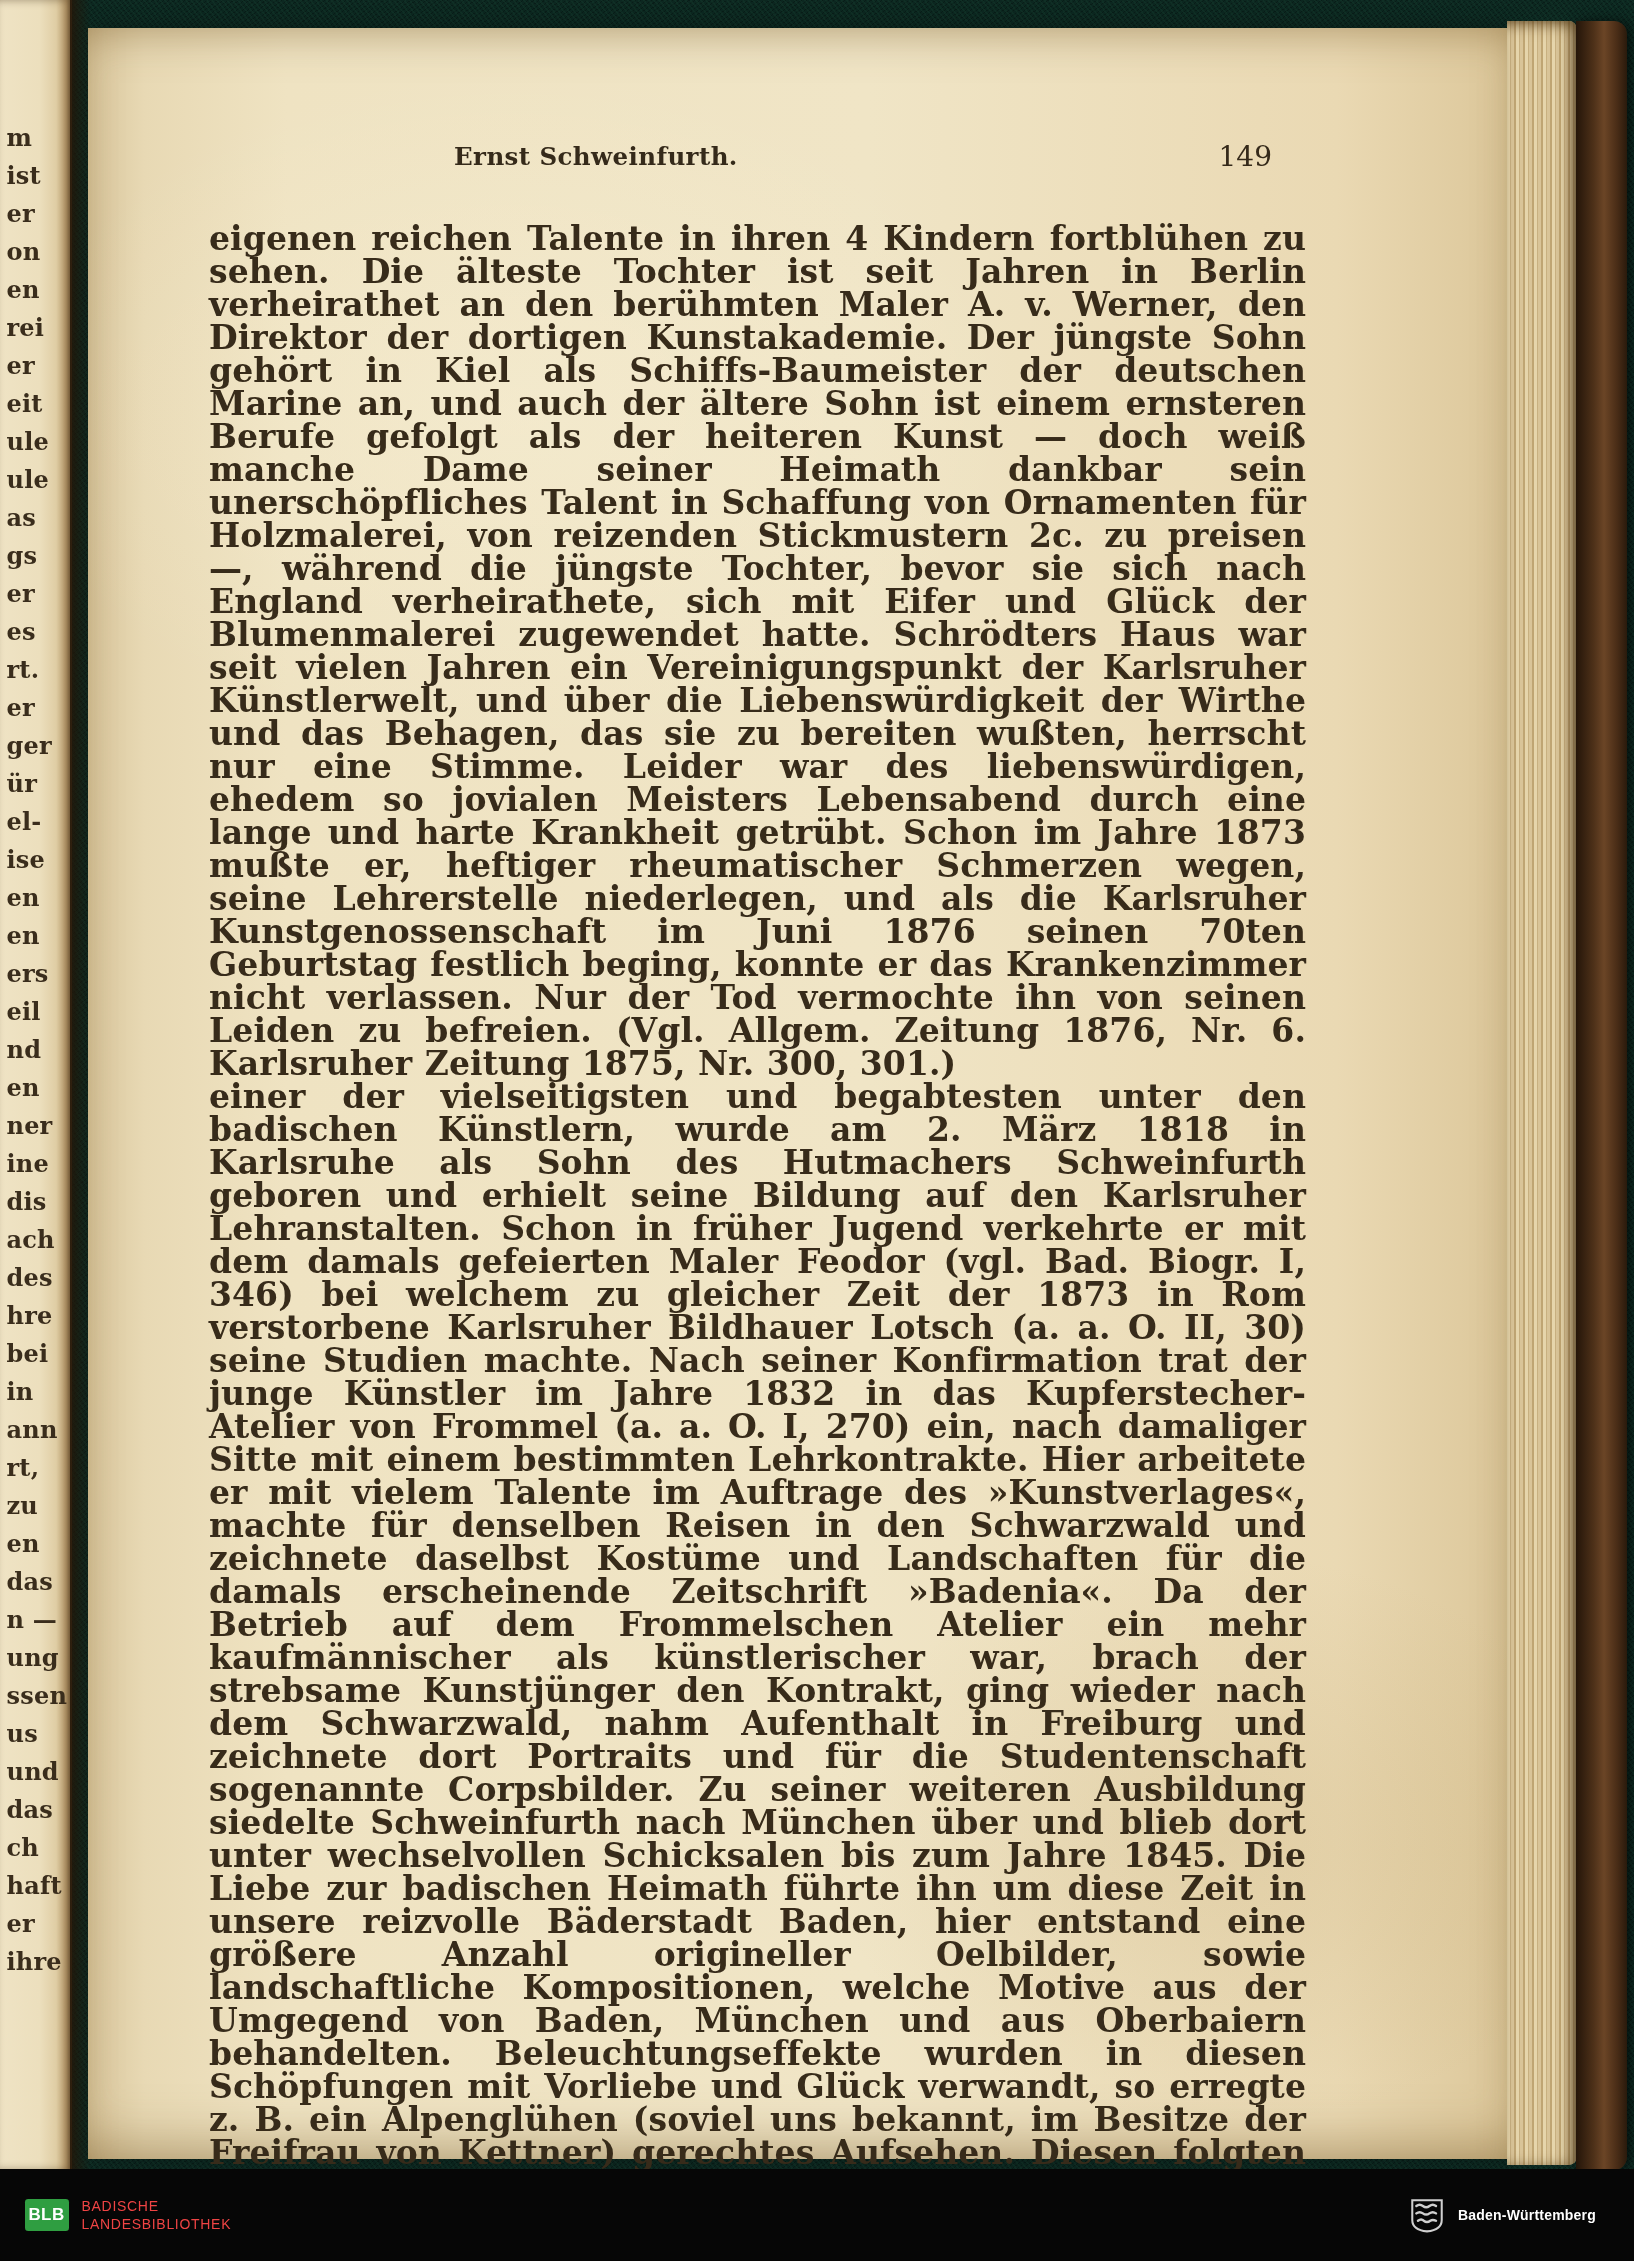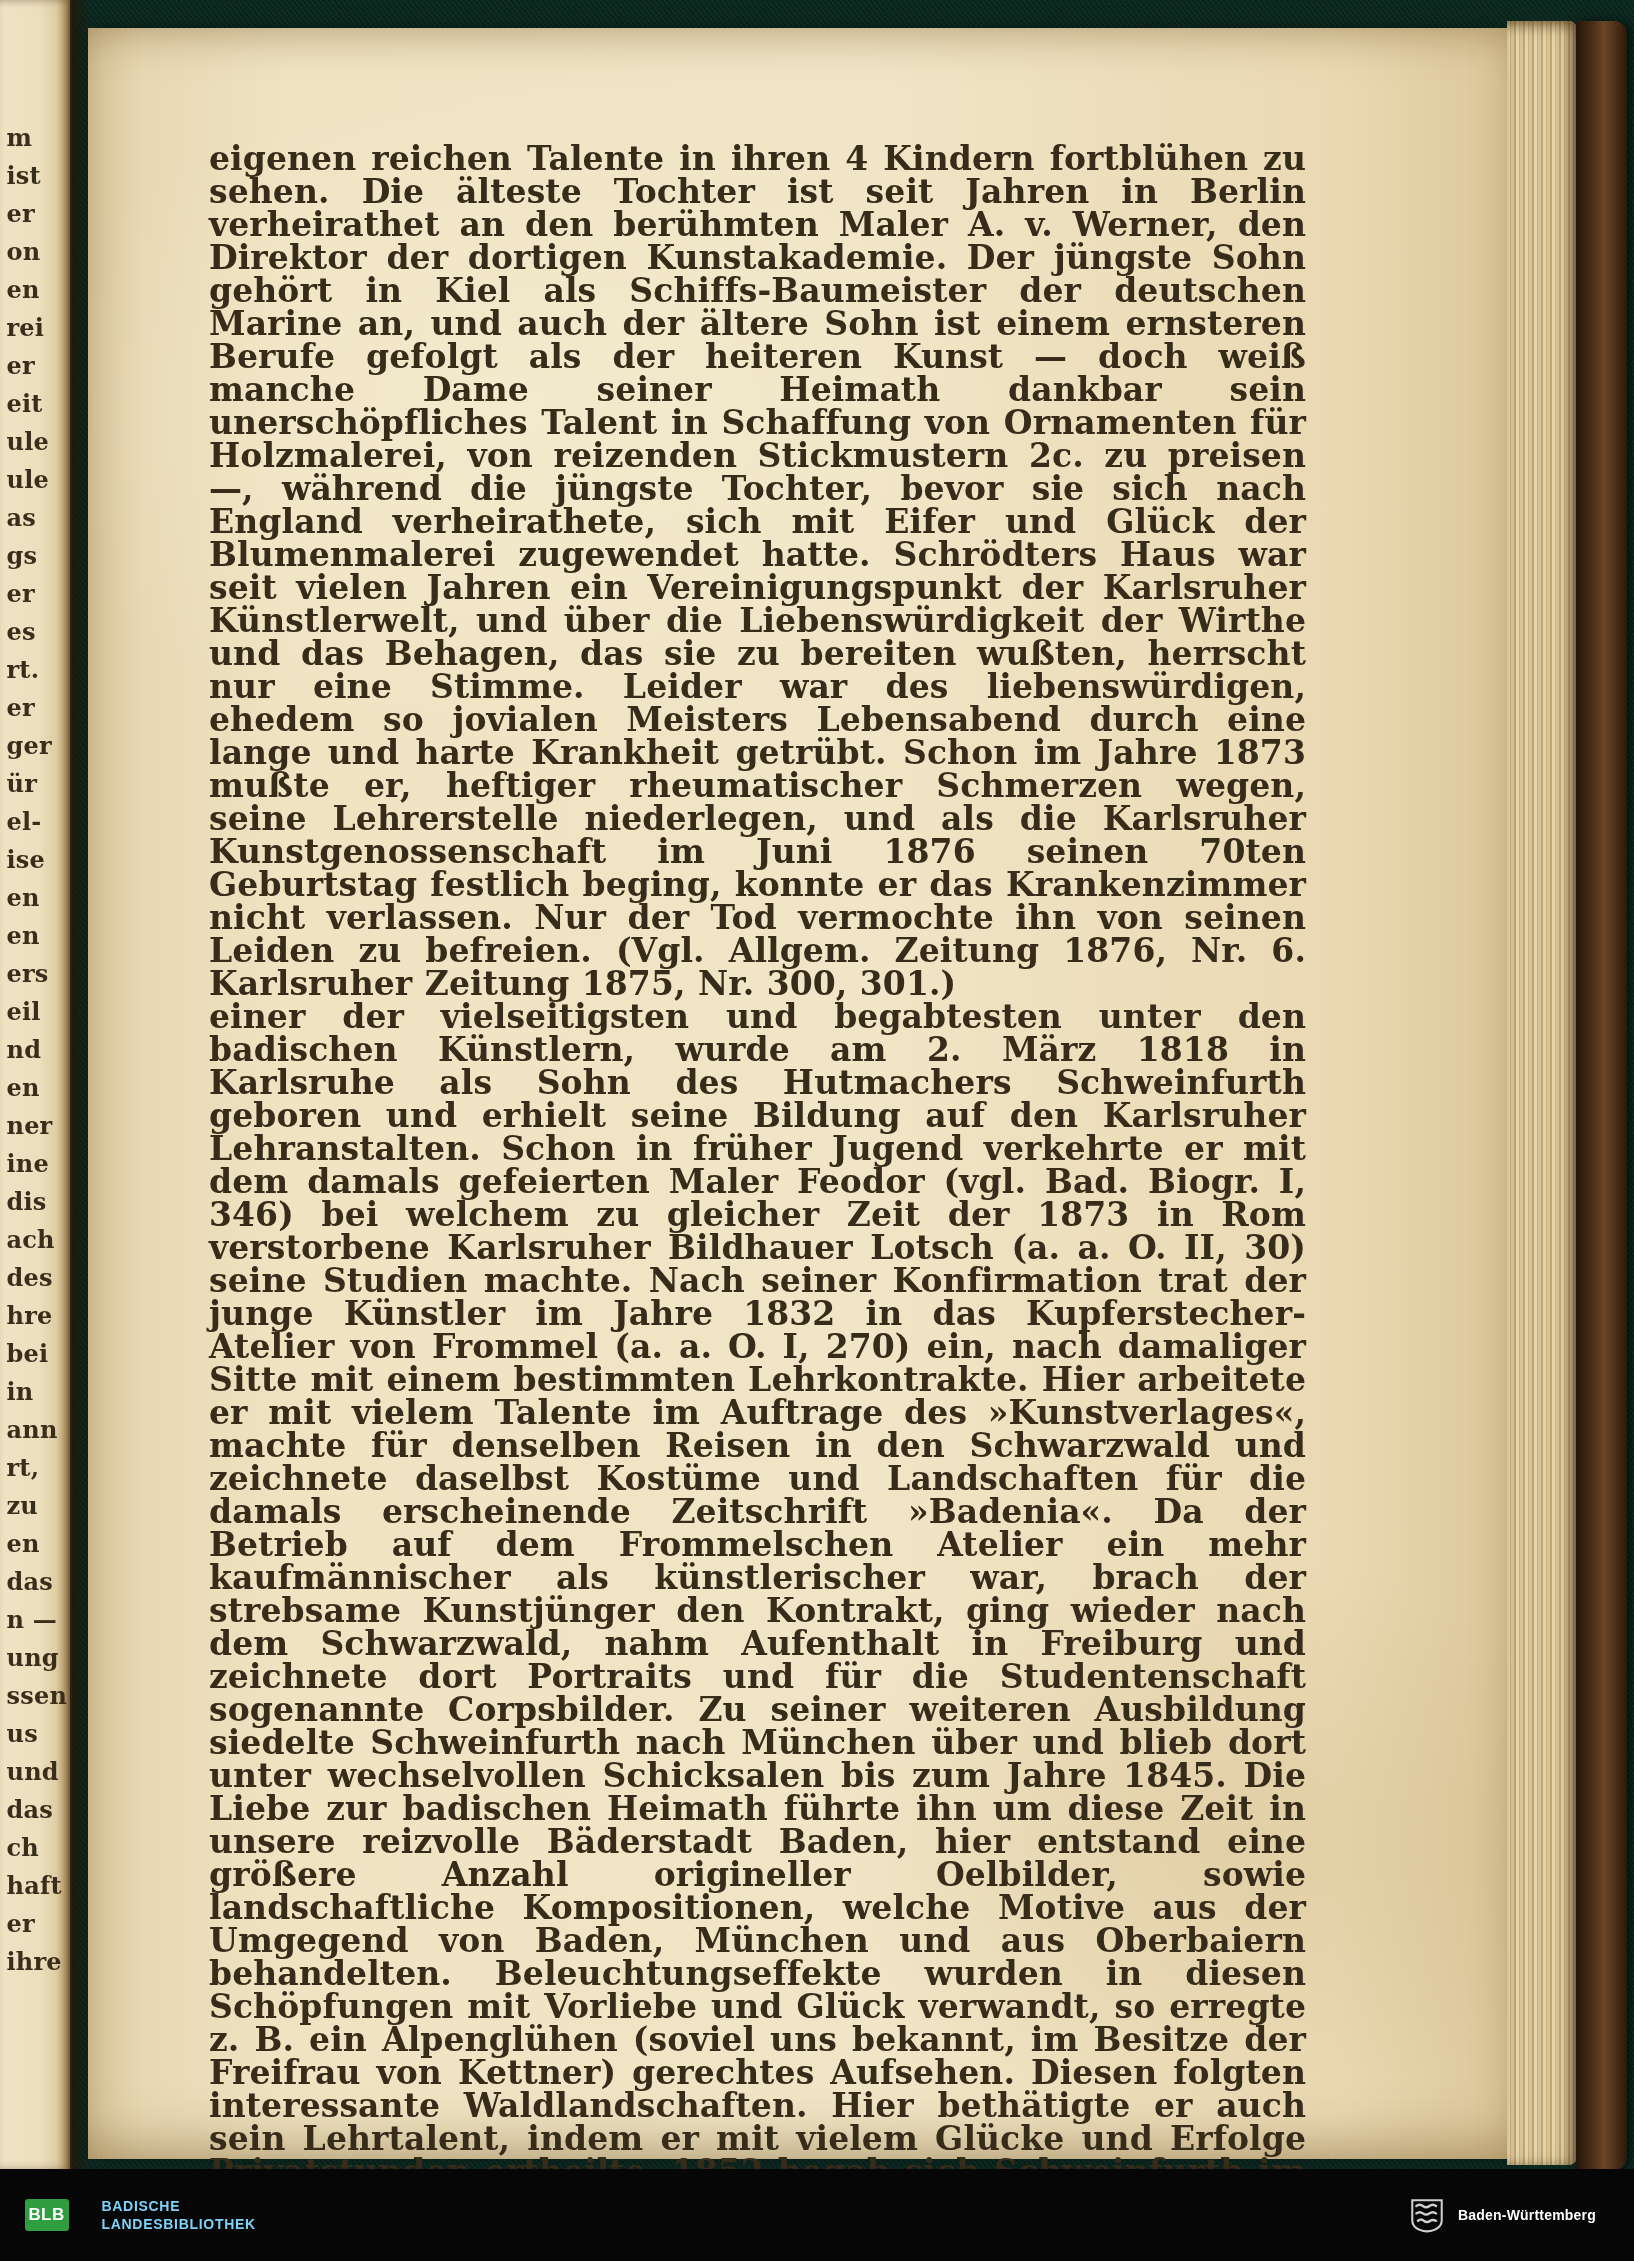--- a/index.html
+++ b/index.html
@@ -109,21 +109,21 @@
     display:flex; align-items:center; justify-content:space-between;
     padding:0 38px 0 24.5px;
     font-family:"Liberation Sans", sans-serif;
   }
   .blb-logo { display:flex; align-items:center; gap:13px; cursor:pointer; }
   .blb-mark {
     width:44px; height:32px; background:#2f9e41; border-radius:3.3px;
     display:flex; align-items:center; justify-content:center;
     color:#ffffff; font-weight:bold; font-size:17px; letter-spacing:0.4px;
   }
-  .blb-text { color:#7dd3fc; font-size:14px; font-weight:bold; line-height:1.3; letter-spacing:0.7px;margin-left:20px; }
+  .blb-text { color:#ef4444; font-size:14px; font-weight:normal; line-height:1.3; letter-spacing:0.7px; }
   .blb-text span { display:block; }
 
   .bw-logo { display:flex; align-items:center; gap:13px; color:#ffffff; cursor:pointer; }
   .bw-label { font-size:14px; font-weight:bold; letter-spacing:0.2px; }
   .bw-mark { width:36px; height:36px; display:block; }
 </style>
 </head>
 <body>
 
 <div class="viewer">
@@ -178,20 +178,24 @@
 haft
 er
 ihre</div>
   </div>
 
   <div class="gutter"></div>
 
   <div class="book-page">
     <div class="text-col">
 
+      <div class="page-header">
+        <span class="running-title">Ernst Schweinfurth.</span>
+        <span class="page-number">149</span>
+      </div>
 
       <p class="para" lang="de">eigenen reichen Talente in ihren 4 Kindern fortblühen zu sehen. Die älteste Tochter ist seit Jahren in Berlin verheirathet an den berühmten Maler A. v. Werner, den Direktor der dortigen Kunstakademie. Der jüngste Sohn gehört in Kiel als Schiffs-Baumeister der deutschen Marine an, und auch der ältere Sohn ist einem ernsteren Berufe gefolgt als der heiteren Kunst — doch weiß manche Dame seiner Heimath dankbar sein unerschöpfliches Talent in Schaffung von Ornamenten für Holzmalerei, von reizenden Stickmustern 2c. zu preisen —, während die jüngste Tochter, bevor sie sich nach England verheirathete, sich mit Eifer und Glück der Blumenmalerei zugewendet hatte. Schrödters Haus war seit vielen Jahren ein Vereinigungspunkt der Karlsruher Künstlerwelt, und über die Liebenswürdigkeit der Wirthe und das Behagen, das sie zu bereiten wußten, herrscht nur eine Stimme. Leider war des liebenswürdigen, ehedem so jovialen Meisters Lebensabend durch eine lange und harte Krankheit getrübt. Schon im Jahre 1873 mußte er, heftiger rheumatischer Schmerzen wegen, seine Lehrerstelle niederlegen, und als die Karlsruher Kunstgenossenschaft im Juni 1876 seinen 70ten Geburtstag festlich beging, konnte er das Krankenzimmer nicht verlassen. Nur der Tod vermochte ihn von seinen Leiden zu befreien. (Vgl. Allgem. Zeitung 1876, Nr. 6.  Karlsruher Zeitung 1875, Nr. 300, 301.)</p>
 
 
       <p class="para" lang="de">einer der vielseitigsten und begabtesten unter den badischen Künstlern, wurde am 2. März 1818 in Karlsruhe als Sohn des Hutmachers Schweinfurth geboren und erhielt seine Bildung auf den Karlsruher Lehranstalten. Schon in früher Jugend verkehrte er mit dem damals gefeierten Maler Feodor (vgl. Bad. Biogr. I, 346) bei welchem zu gleicher Zeit der 1873 in Rom verstorbene Karlsruher Bildhauer Lotsch (a. a. O. II, 30) seine Studien machte. Nach seiner Konfirmation trat der junge Künstler im Jahre 1832 in das Kupferstecher-Atelier von Frommel (a. a. O. I, 270) ein, nach damaliger Sitte mit einem bestimmten Lehrkontrakte. Hier arbeitete er mit vielem Talente im Auftrage des »Kunstverlages«, machte für denselben Reisen in den Schwarzwald und zeichnete daselbst Kostüme und Landschaften für die damals erscheinende Zeitschrift »Badenia«. Da der Betrieb auf dem Frommelschen Atelier ein mehr kaufmännischer als künstlerischer war, brach der strebsame Kunstjünger den Kontrakt, ging wieder nach dem Schwarzwald, nahm Aufenthalt in Freiburg und zeichnete dort Portraits und für die Studentenschaft sogenannte Corpsbilder. Zu seiner weiteren Ausbildung siedelte Schweinfurth nach München über und blieb dort unter wechselvollen Schicksalen bis zum Jahre 1845. Die Liebe zur badischen Heimath führte ihn um diese Zeit in unsere reizvolle Bäderstadt Baden, hier entstand eine größere Anzahl origineller Oelbilder, sowie landschaftliche Kompositionen, welche Motive aus der Umgegend von Baden, München und aus Oberbaiern behandelten. Beleuchtungseffekte wurden in diesen Schöpfungen mit Vorliebe und Glück verwandt, so erregte z. B. ein Alpenglühen (soviel uns bekannt, im Besitze der Freifrau von Kettner) gerechtes Aufsehen. Diesen folgten interessante Waldlandschaften. Hier bethätigte er auch sein Lehrtalent, indem er mit vielem Glücke und Erfolge Privatstunden ertheilte. 1852 begab sich Schweinfurth im Auftrage des österreichischen Lloyd nach Dalmatien, um Kostümbilder für denselben auszuführen, er besuchte von hier aus noch Montenegro und Scutari und ging im Spätherbste des gleichen Jahres nach Rom, das er nun zum ständigen Aufenthalte erwählte. Sein erstes Werk an dieser heiligen Stätte der Kunst ist das in der Galerie zu Karlsruhe befindliche größere Bild »Gebirgslandschaft aus Montenegro« mit geschickt verwertheter Staffage: Montenegriner und Türken im Kampfe gegeneinander. Die reizvolle, hochinteressante, poetische Campagna von Rom wird bald Gegenstand seines eingehenden Studiums und Motive aus dieser werden die Lieblings-</p>
 
     </div>
   </div>
 
   <div class="page-edges"></div>

